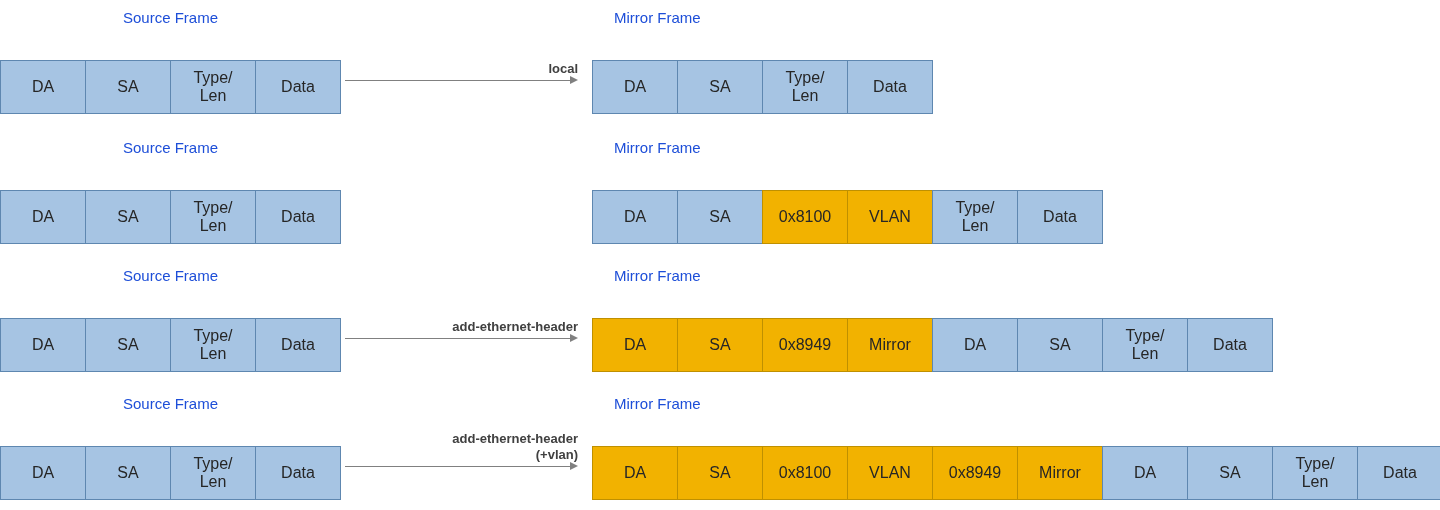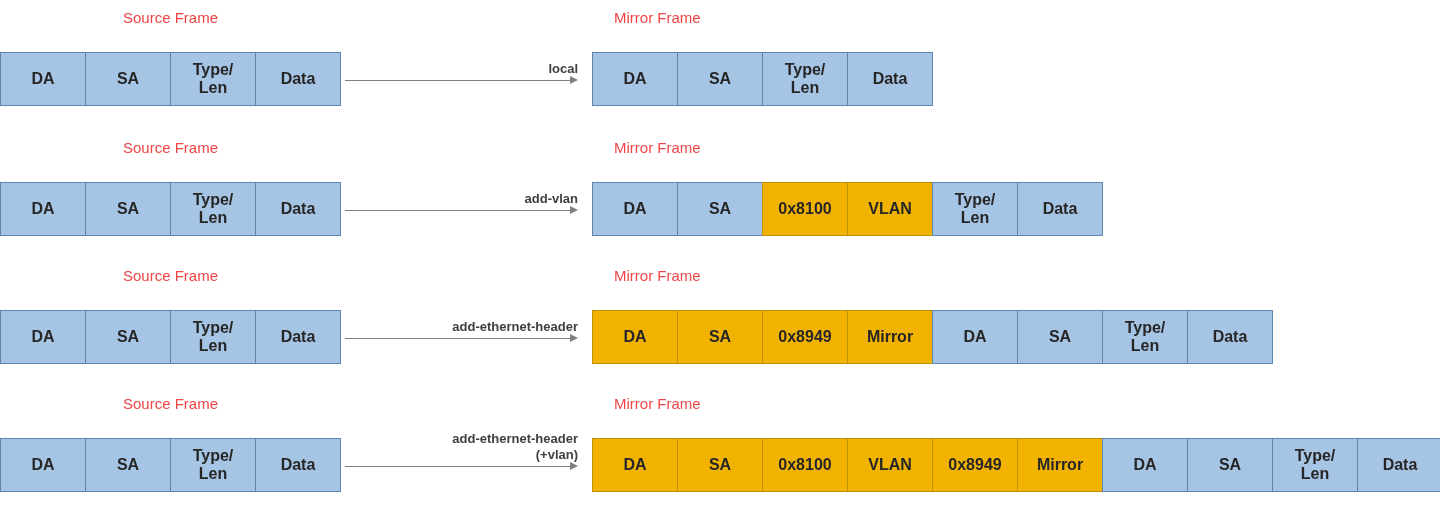--- a/index.html
+++ b/index.html
@@ -5,28 +5,28 @@
   html,body{margin:0;padding:0;background:#ffffff;}
   body{
     font-family:"Liberation Sans", sans-serif;
     color:#262626;
     width:1440px;height:510px;position:relative;overflow:hidden;
   }
   #diagram{position:absolute;left:0;top:0;width:1440px;height:510px;}
   .row{position:absolute;left:0;width:1440px;height:100px;}
   .block{position:absolute;top:0;}
   .block-title{
-    height:20px;font-size:15px;line-height:20px;color:#ef4444;
+    height:20px;font-size:15px;line-height:20px;color:#1d4ed8;
     white-space:nowrap;
   }
   .src-block{left:0;width:341px;}
   .src-block .block-title{text-align:center;}
   .mir-block{left:592px;}
   .mir-block .block-title{text-align:left;padding-left:22px;}
-  .cells{display:flex;margin-top:24px;font-weight:bold;}
+  .cells{display:flex;margin-top:32px;}
   .cell{
     box-sizing:border-box;
     width:86px;height:54px;flex:0 0 auto;
     display:flex;align-items:center;justify-content:center;
     background:var(--blue-fill);border:1px solid var(--blue-border);
     margin-left:-1px;
     font-size:16px;line-height:1.1;text-align:center;
     white-space:pre-line;
   }
   .cell:first-child{margin-left:0;}
@@ -82,25 +82,20 @@
     <div class="row" style="top: 138px;">
       <div class="block src-block">
         <div class="block-title">Source Frame</div>
         <div class="cells">
           <div class="cell">DA</div>
           <div class="cell">SA</div>
           <div class="cell">Type/
 Len</div>
           <div class="cell">Data</div>
         </div>
-      </div>
-      <div class="arrow-wrap">
-        <div class="arrow-label">add-vlan</div>
-        <div class="arrow-line"></div>
-        <div class="arrow-head"></div>
       </div>
       <div class="block mir-block">
         <div class="block-title">Mirror Frame</div>
         <div class="cells">
           <div class="cell">DA</div>
           <div class="cell">SA</div>
           <div class="cell gold">0x8100</div>
           <div class="cell gold">VLAN</div>
           <div class="cell">Type/
 Len</div>

